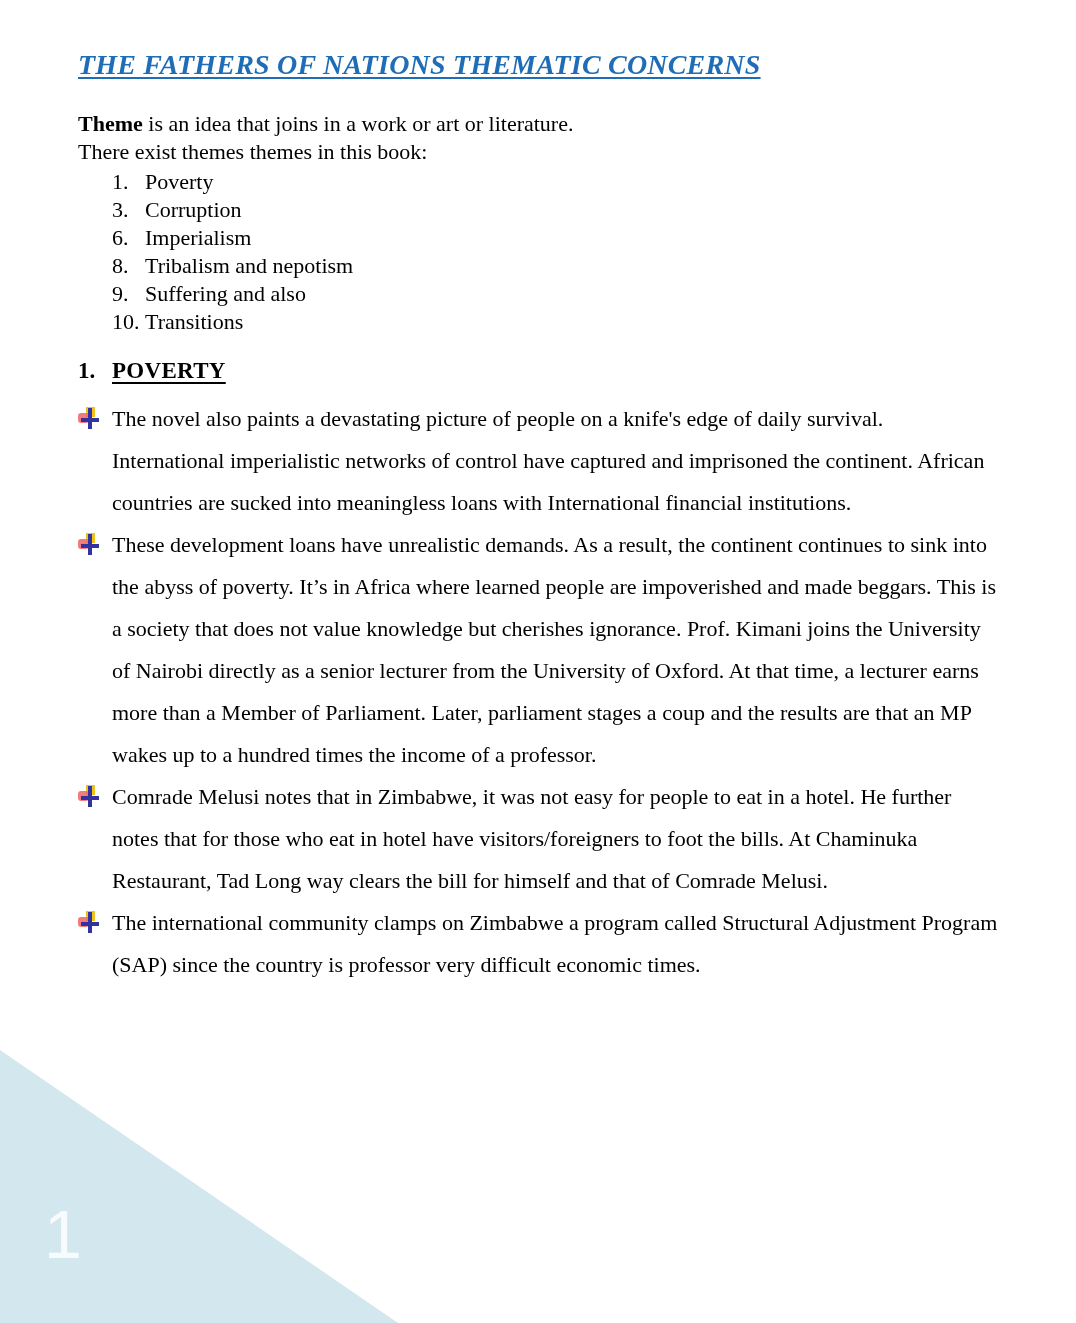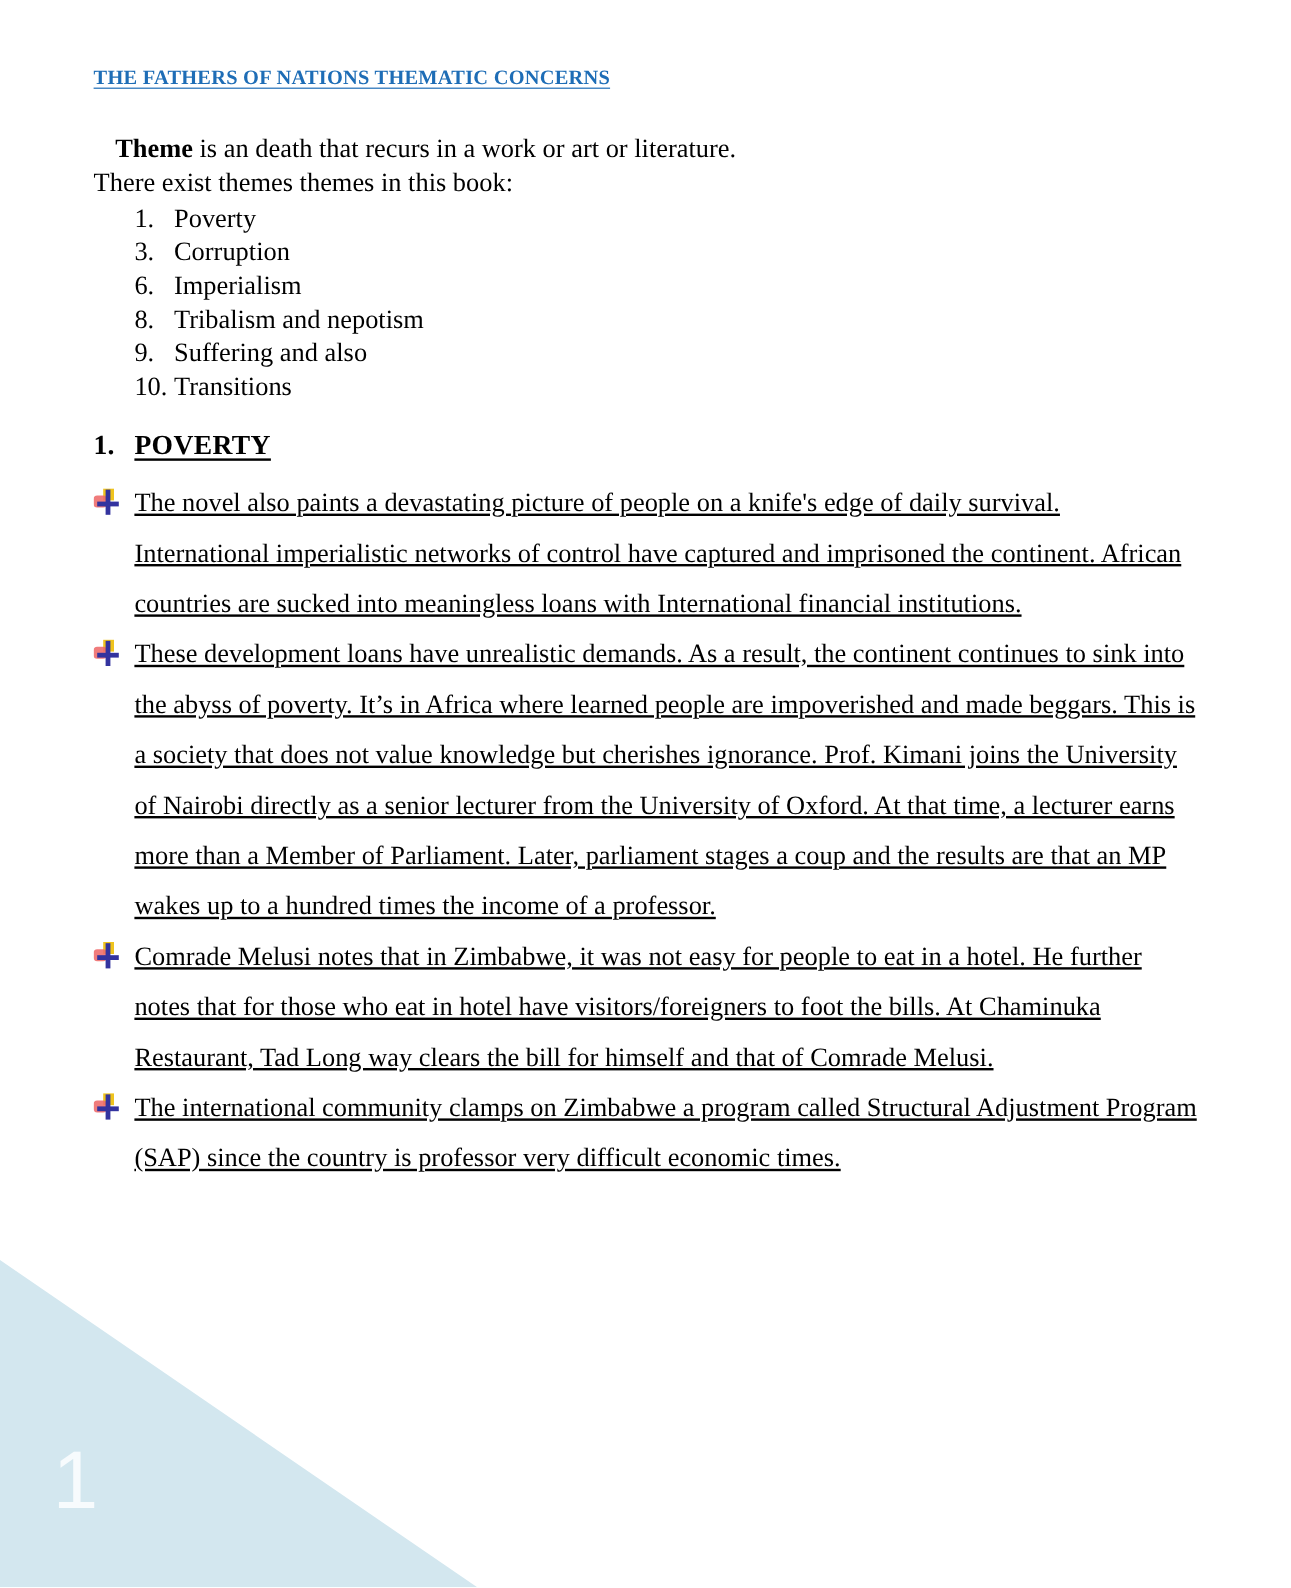--- a/index.html
+++ b/index.html
@@ -34,33 +34,34 @@
     color:var(--page_number_white);
     z-index:1;
   }
   .content{
     position:absolute;left:78px;top:50px;
     width:924px;
     z-index:1;
   }
   .doc-title{
     margin:0 0 30px 0;
-    font-size:17px;line-height:30px;
+    font-size:28px;line-height:30px;
     font-weight:bold;
     color:var(--title_blue);
     text-decoration:underline;
     text-decoration-color:var(--title_blue);
     text-underline-offset:3px;
     letter-spacing:0.2px;
+    font-style:italic;
   }
   .lead, .line2{
     margin:0;
     font-size:22px;line-height:28px;
   }
-  .lead b{font-weight:bold;margin-left:18px;}
+  .lead b{font-weight:bold;}
   .themes-list{
     list-style:none;
     margin:2px 0 0 0;
     padding:0 0 0 34px;
     font-size:22px;line-height:28px;
   }
   .themes-list .num{
     display:inline-block;
     width:33px;
   }
@@ -85,34 +86,33 @@
   }
   .bullet-item .bullet-icon-wrap{
     flex:0 0 22px;
     margin:9px 12px 0 0;
   }
   .bullet-item p{
     margin:0;
     width:888px;
     font-size:22px;
     line-height:42px;
-    text-decoration:underline;
   }
 </style>
 </head>
 <body>
 
 <div class="page">
   <div class="corner-triangle"></div>
   <div class="page-number">1</div>
 
   <div class="content">
     <h1 class="doc-title">THE FATHERS OF NATIONS THEMATIC CONCERNS</h1>
 
-    <p class="lead"><b>Theme</b><span> is an death that recurs in a work or art or literature.</span></p>
+    <p class="lead"><b>Theme</b><span> is an idea that joins in a work or art or literature.</span></p>
     <p class="line2">There exist themes themes in this book:</p>
 
     <ol class="themes-list">
   <li><span class="num">1.</span><span>Poverty</span></li>
 
 
   <li><span class="num">3.</span><span>Corruption</span></li>
 
 
 

